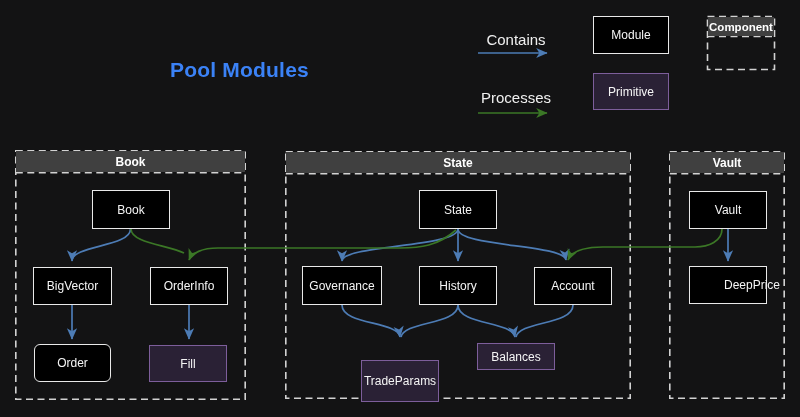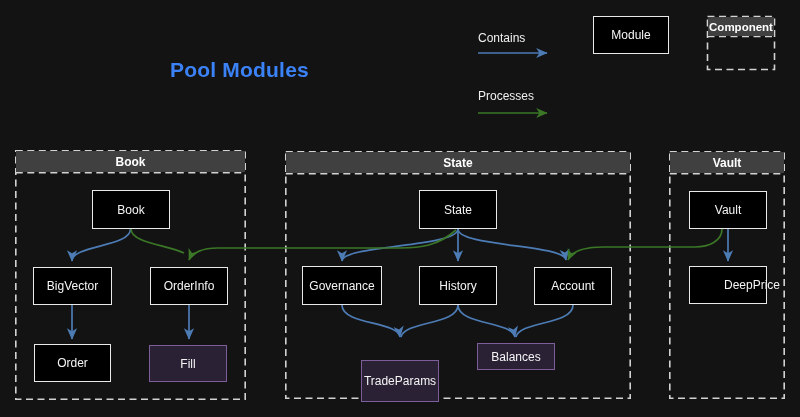--- a/index.html
+++ b/index.html
@@ -8,22 +8,22 @@
     background:#131314; overflow:hidden;
     font-family:"Liberation Sans", sans-serif;
     color:#ffffff;
   }
   #diagram-title {
     position:absolute; left:170px; top:58px;
     font-size:21px; font-weight:bold; color:#3b82f6;
     letter-spacing:0.2px;
   }
   .legend-label {
-    position:absolute; width:76px; 
-    font-size:12px; color:#f0f0f0;
+    position:absolute; width:76px; text-align:center;
+    font-size:15px; color:#f0f0f0;
   }
   .node {
     position:absolute; display:flex; align-items:center; justify-content:center;
     font-size:12px; color:#f5f5f5; box-sizing:border-box; text-align:center;
   }
   .module { background:#000000; border:1.6px solid #e9e9e9; }
   .primitive { background:#2a2135; border:1.6px solid #7d5e9b; }
   .bar {
     position:absolute; background:#404040; display:flex;
     align-items:center; justify-content:center;
@@ -80,20 +80,23 @@
     </g>
   </svg>
 
   <div id="diagram-title">Pool Modules</div>
 
   <div class="legend-label" style="left:478px; top:31px;">Contains</div>
   <div class="legend-label" style="left:478px; top:89px;">Processes</div>
   <div class="node module" style="left:593px; top:16px; width:76px; height:38px;">
     <span>Module</span>
   </div>
+  <div class="node primitive" style="left:593px; top:73px; width:76px; height:37px;">
+    <span>Primitive</span>
+  </div>
   <div class="bar" style="left:708px; top:17px; width:66px; height:19px; font-size:11.5px;">
     <span>Component</span>
   </div>
 
   <div class="bar" style="left:16px; top:151px; width:229px; height:21px;">
     <span>Book</span>
   </div>
   <div class="bar" style="left:286px; top:152px; width:344px; height:21px;">
     <span>State</span>
   </div>
@@ -103,21 +106,21 @@
 
   <div class="node module" style="left:92px; top:190px; width:78px; height:39px;">
     <span>Book</span>
   </div>
   <div class="node module" style="left:33px; top:267px; width:79px; height:38px;">
     <span>BigVector</span>
   </div>
   <div class="node module" style="left:150px; top:267px; width:78px; height:38px;text-align:right;">
     <span>OrderInfo</span>
   </div>
-  <div class="node module" style="left:34px; top:344px; width:77px; height:38px;">
+  <div class="node module" style="left:34px; top:344px; width:77px; height:38px;border-radius:6px;">
     <span>Order</span>
   </div>
   <div class="node primitive" style="left:149px; top:345px; width:78px; height:37px;">
     <span>Fill</span>
   </div>
 
   <div class="node module" style="left:419px; top:190px; width:78px; height:39px;">
     <span>State</span>
   </div>
   <div class="node module" style="left:419px; top:266px; width:78px; height:39px;">

